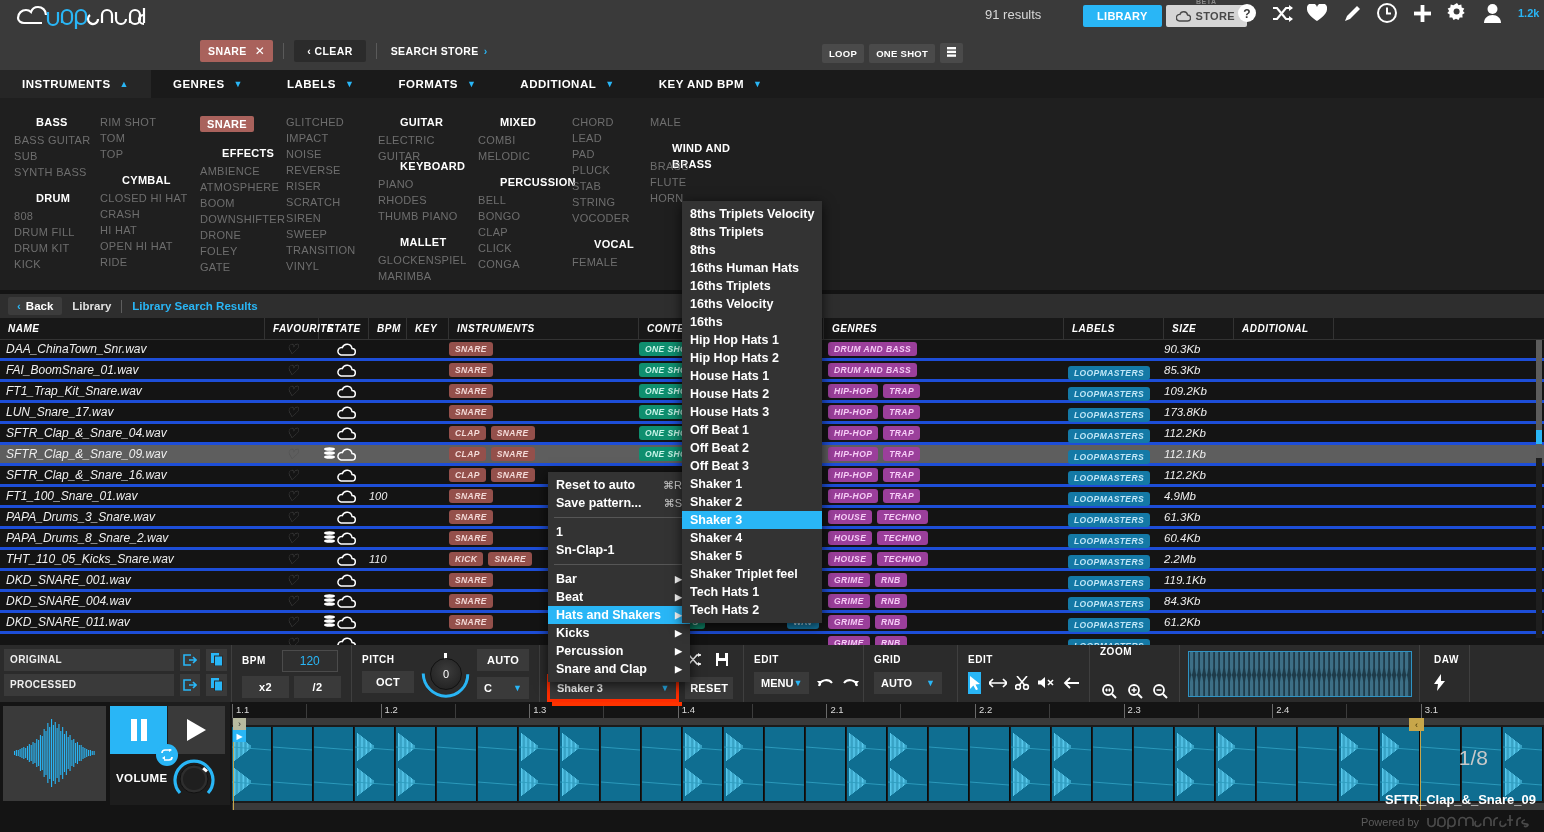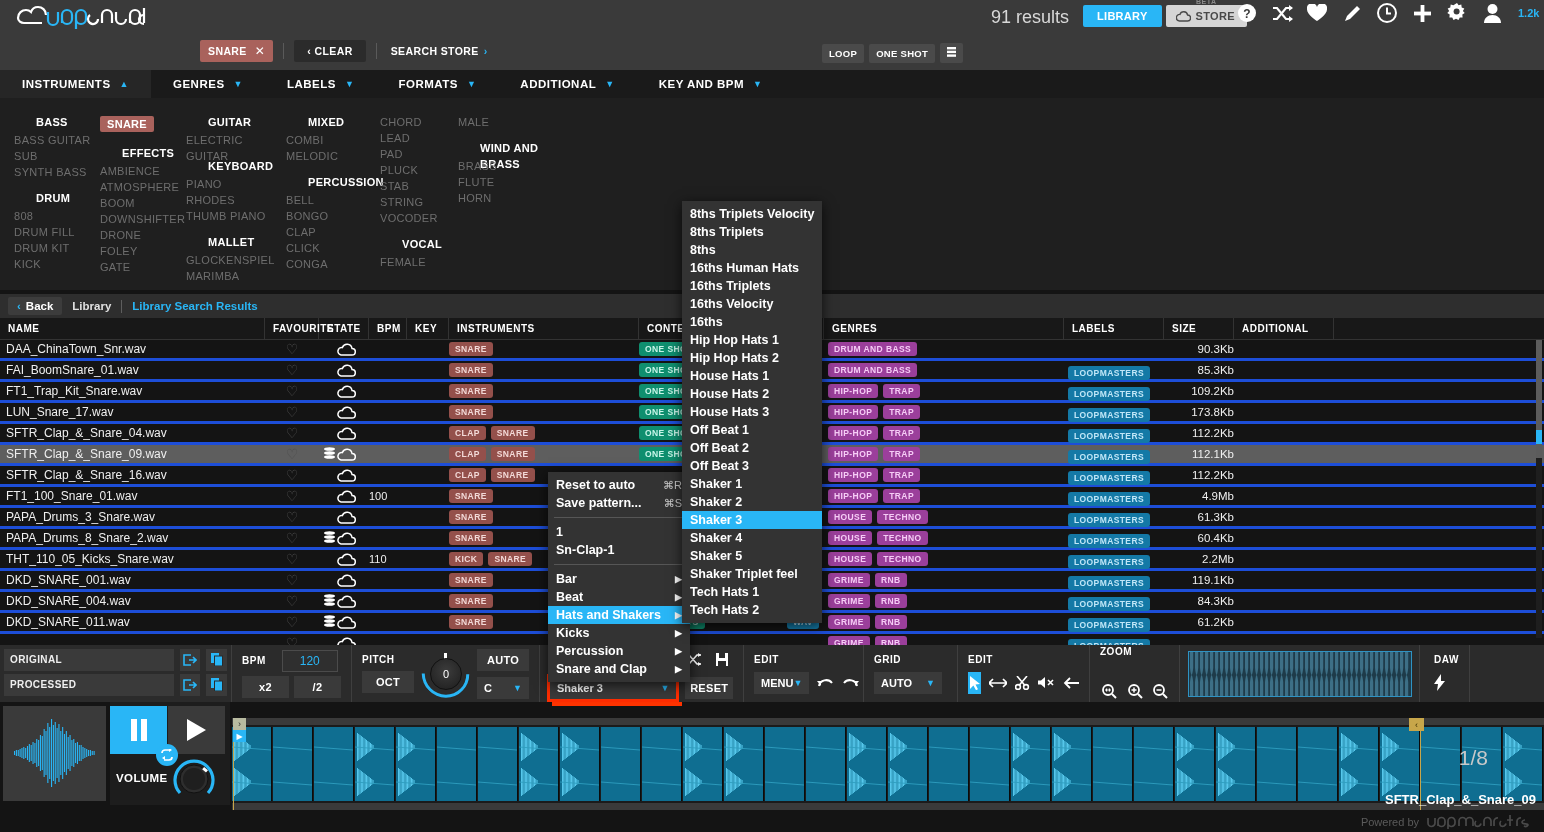--- a/index.html
+++ b/index.html
@@ -29,21 +29,21 @@
     color: #cfcfcf; font-size: 14.5px; font-family: "Liberation Sans", sans-serif;
     padding-left: 8px;
   }
   .search-input::placeholder { color: #b5b5b5; }
 
   .loop-btns { position: absolute; left: 822px; top: 7px; display: flex; gap: 5px; align-items: center; }
   .pill-sm {
     background: #4a4a4a; color: #fff; font-size: 9.5px; font-weight: bold;
     padding: 4px 7px; border-radius: 2px; letter-spacing: .3px; margin-top: 36px;
   }
-  .results { position: absolute; left: 985px; top: 7px; font-size: 18px; color: #d8d8d8; margin-left: 6px; }
+  .results { position: absolute; left: 985px; top: 7px; font-size: 13px; color: #d8d8d8; }
 
   .libstore { position: absolute; left: 1083px; top: 5px; display: flex; gap: 4px; }
   .lib-btn {
     background: #29b6f6; color: #fff; font-size: 11px; font-weight: bold;
     padding: 5px 14px; border-radius: 2px; letter-spacing: .3px;
   }
   .store-btn {
     background: #d5d5d5; color: #4a4a4a; font-size: 11px; font-weight: bold;
     padding: 5px 12px 5px 10px; border-radius: 2px; letter-spacing: .3px;
     display: flex; align-items: center; gap: 5px;
@@ -118,42 +118,42 @@
   }
   .back-btn {
     background: #3c3c3c; color: #fff; font-size: 11.5px; font-weight: bold;
     padding: 3px 9px; border-radius: 2px; display: flex; align-items: center; gap: 5px;
   }
   .crumb-lnk { font-size: 11.5px; color: #e0e0e0; font-weight: bold; }
   .crumb-sep { width: 1px; height: 13px; background: #5e5e5e; }
   .crumb-cur { font-size: 11.5px; color: #29b6f6; font-weight: bold; }
 
   
-  .tablewrap { position: absolute; top: 318px; left: 0; width: 1544px; height: 327px; background: #141414; overflow: hidden; }
+  .tablewrap { position: absolute; top: 318px; left: 0; width: 1544px; height: 327px; background: #141414; overflow: hidden; font-style: italic; }
   .thead {
     display: flex; height: 22px; align-items: center;
     background: #181818; border-bottom: 1px solid #333;
     font-size: 10px; font-weight: bold; letter-spacing: .5px; color: #ffffff;
   }
   .th { padding-left: 8px; border-right: 1px solid #333; height: 22px; line-height: 22px; }
   .trow {
     display: flex; height: 21px; align-items: center; font-size: 12px;
     border-bottom: 3px solid #1d4ed8; color: #efefef;
   }
   .trow.sel { background: #5e5e5e; }
   .c-name { width: 265px; padding-left: 6px; white-space: nowrap; overflow: hidden; }
   .c-fav { width: 54px; display: flex; justify-content: center; }
   .c-state { width: 50px; display: flex; align-items: center; justify-content: flex-start; padding-left: 4px; gap: 1px;}
   .c-bpm { width: 38px; font-size: 11px; }
   .c-key { width: 42px; }
   .c-inst { width: 190px; display: flex; gap: 5px; }
   .c-cont { width: 185px; display: flex; gap: 5px; }
   .c-gen { width: 240px; display: flex; gap: 5px; padding-left: 4px;}
   .c-lab { width: 100px; display: flex; padding-left: 4px; margin-top: 48px;}
-  .c-size { width: 70px; font-size: 11.5px; text-align: right; }
+  .c-size { width: 70px; font-size: 11.5px; }
   .c-add { width: 100px; }
   .tag {
     font-size: 8.5px; font-weight: bold; padding: 2px 6px; border-radius: 3px;
     letter-spacing: .4px; white-space: nowrap;
   }
   .tag-inst { background: #94504b; color: #f3d9d7; }
   .tag-cont { background: #0f8f6f; color: #c8f5e8; }
   .tag-gen  { background: #9b3f9b; color: #f6ccf6; }
   .tag-lab  { background: #1479a6; color: #bfe6f7; }
   .tag-wav  { background: #1479a6; color: #bfe6f7; }
@@ -421,21 +421,45 @@
         <div class="iitem">BASS GUITAR</div>
         <div class="iitem">SUB</div>
         <div class="iitem">SYNTH BASS</div>
         <div class="ispacer"></div>
         <div class="igrp-head">DRUM</div>
         <div class="iitem">808</div>
         <div class="iitem">DRUM FILL</div>
         <div class="iitem">DRUM KIT</div>
         <div class="iitem">KICK</div>
       </div>
+      <div class="icol" style="width: 100px;">
+        <div class="iitem">RIM SHOT</div>
+        <div class="iitem">TOM</div>
+        <div class="iitem">TOP</div>
+        <div class="ispacer"></div>
+        <div class="igrp-head">CYMBAL</div>
+        <div class="iitem">CLOSED HI HAT</div>
+        <div class="iitem">CRASH</div>
+        <div class="iitem">HI HAT</div>
+        <div class="iitem">OPEN HI HAT</div>
+        <div class="iitem">RIDE</div>
+      </div>
       <div class="icol" style="width: 86px;"><div class="iitem sel">SNARE</div><div class="ispacer"></div><div class="igrp-head">EFFECTS</div><div class="iitem">AMBIENCE</div><div class="iitem">ATMOSPHERE</div><div class="iitem">BOOM</div><div class="iitem">DOWNSHIFTER</div><div class="iitem">DRONE</div><div class="iitem">FOLEY</div><div class="iitem">GATE</div></div>
+      <div class="icol" style="width: 92px;">
+        <div class="iitem">GLITCHED</div>
+        <div class="iitem">IMPACT</div>
+        <div class="iitem">NOISE</div>
+        <div class="iitem">REVERSE</div>
+        <div class="iitem">RISER</div>
+        <div class="iitem">SCRATCH</div>
+        <div class="iitem">SIREN</div>
+        <div class="iitem">SWEEP</div>
+        <div class="iitem">TRANSITION</div>
+        <div class="iitem">VINYL</div>
+      </div>
       <div class="icol" style="width: 100px;">
         <div class="igrp-head">GUITAR</div>
         <div class="iitem">ELECTRIC GUITAR</div>
         <div class="ispacer"></div>
         <div class="igrp-head">KEYBOARD</div>
         <div class="iitem">PIANO</div>
         <div class="iitem">RHODES</div>
         <div class="iitem">THUMB PIANO</div>
         <div class="ispacer"></div>
         <div class="igrp-head">MALLET</div>
@@ -1419,20 +1443,39 @@
       <div class="vol-knob">
         <svg width="44" height="44" viewBox="0 0 44 44">
           <path d="M8 36A19 19 0 1 1 36 36" fill="none" stroke="#29b6f6" stroke-width="3.2"></path>
           <circle cx="22" cy="22" r="14" fill="#2e2e2e" stroke="#111" stroke-width="1"></circle>
           <circle cx="22" cy="22" r="11" fill="#1f1f1f"></circle>
           <rect x="31" y="11" width="5" height="3" fill="#fff" transform="rotate(40 33 12)"></rect>
         </svg>
       </div>
     </div>
 
+    <div class="ruler" id="ruler">
+        <div class="rtick" style="left: 0px;">1.1</div>
+        <div class="rtick minor" style="left: 74px;"></div>
+        <div class="rtick" style="left: 148.6px;">1.2</div>
+        <div class="rtick minor" style="left: 222.6px;"></div>
+        <div class="rtick" style="left: 297.2px;">1.3</div>
+        <div class="rtick minor" style="left: 371.2px;"></div>
+        <div class="rtick" style="left: 445.8px;">1.4</div>
+        <div class="rtick minor" style="left: 519.8px;"></div>
+        <div class="rtick" style="left: 594.4px;">2.1</div>
+        <div class="rtick minor" style="left: 668.4px;"></div>
+        <div class="rtick" style="left: 743px;">2.2</div>
+        <div class="rtick minor" style="left: 817px;"></div>
+        <div class="rtick" style="left: 891.6px;">2.3</div>
+        <div class="rtick minor" style="left: 965.6px;"></div>
+        <div class="rtick" style="left: 1040.2px;">2.4</div>
+        <div class="rtick minor" style="left: 1114.2px;"></div>
+        <div class="rtick" style="left: 1188.8px;">3.1</div>
+      </div>
     <div class="red-seg"></div>
     <div class="lane-bg"></div>
     <div class="clipzone" id="clipzone">
         <div class="clip" style="left: 0px; width: 39.5px;"><svg width="39" height="74">
             <rect x="2" y="6" width="0.9" height="28" fill="#5fd2f5"></rect>
             <rect x="2" y="41" width="0.9" height="28" fill="#5fd2f5"></rect>
             <rect x="3.3" y="7" width="0.9" height="26" fill="#5fd2f5"></rect>
             <rect x="3.3" y="42" width="0.9" height="26" fill="#5fd2f5"></rect>
             <rect x="4.6" y="8" width="0.9" height="24" fill="#5fd2f5"></rect>
             <rect x="4.6" y="43" width="0.9" height="24" fill="#5fd2f5"></rect>

